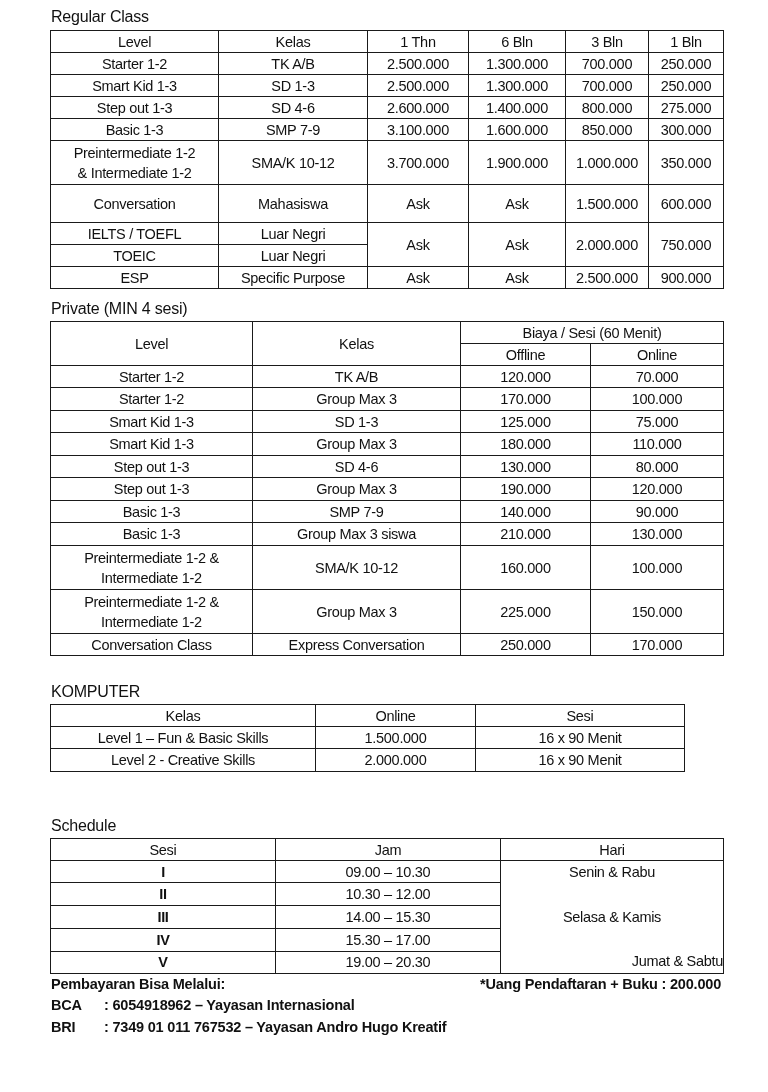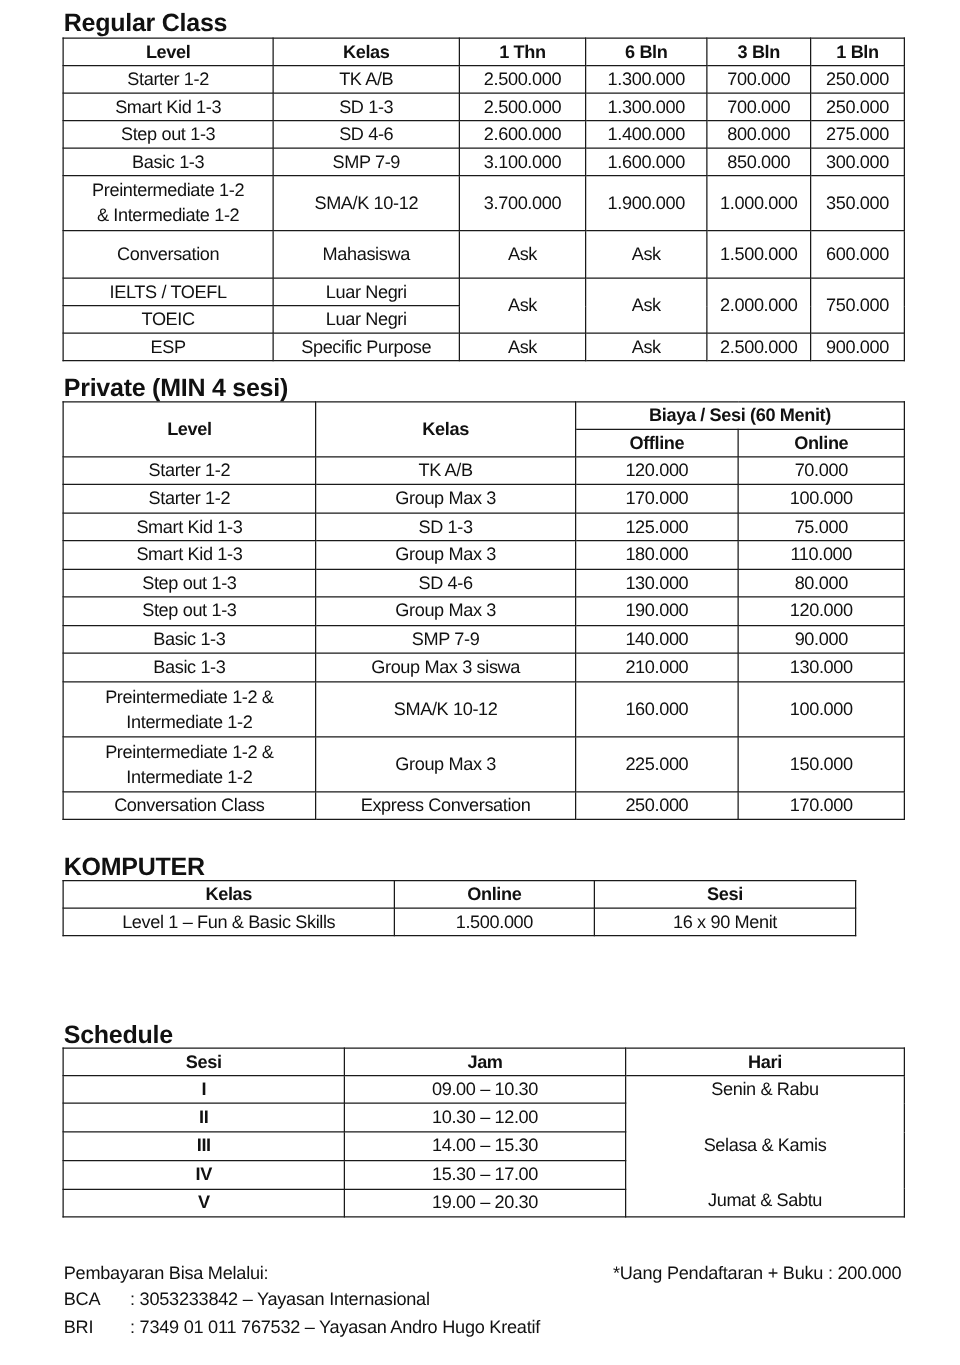--- a/index.html
+++ b/index.html
@@ -2,35 +2,35 @@
 <html><head>
 <meta charset="utf-8">
 <style>
   html, body { margin: 0; padding: 0; background: #ffffff; }
   body {
     width: 768px; height: 1092px; position: relative; overflow: hidden;
     font-family: "Liberation Sans", "DejaVu Sans", sans-serif;
     color: #111; font-size: 14.5px;
   }
   .section-title {
-    position: absolute; left: 51px; font-weight: bold; font-size: 20px;
+    position: absolute; left: 51px; font-weight: normal; font-size: 16px;
     letter-spacing: -0.2px;
     text-align: right;
   }
   table {
     position: absolute; border-collapse: collapse; table-layout: fixed;
     font-size: 14.5px; letter-spacing: -0.3px;
   }
   td, th {
     border: 1.6px solid #1a1a1a; text-align: center; padding: 0;
     line-height: 20px; vertical-align: middle; white-space: nowrap;
   }
-  th { font-weight: bold; }
+  th { font-weight: normal; }
   .footer-line {
-    position: absolute; font-weight: normal; font-size: 14.5px; letter-spacing: -0.2px; margin-top: 35px;
+    position: absolute; font-weight: bold; font-size: 14.5px; letter-spacing: -0.2px;
   }
 </style>
 </head>
 <body>
 
 <div class="section-title" style="top:8px;">Regular Class</div>
 <table style="left:50px; top:30px; width:673px;">
   <colgroup>
     <col style="width:168px">
       <col style="width:149px">
@@ -226,20 +226,25 @@
       <tr style="height:22px">
     <th>Kelas</th>
     <th>Online</th>
     <th>Sesi</th>
   </tr>
   <tr style="height:22px">
     <td>Level 1 – Fun &amp; Basic Skills</td>
     <td>1.500.000</td>
     <td>16 x 90 Menit</td>
   </tr>
+  <tr style="height:23px">
+    <td>Level 2 - Creative Skills</td>
+    <td>2.000.000</td>
+    <td>16 x 90 Menit</td>
+  </tr>
 </tbody>
   </table>
 
 <div class="section-title" style="top:817px;">Schedule</div>
 <table style="left:50px; top:838px; width:673px;">
   <colgroup>
     <col style="width:225px">
       <col style="width:225px">
       <col style="width:223px">
   </colgroup>
@@ -249,21 +254,21 @@
     <th>Jam</th>
     <th>Hari</th>
   </tr>
   <tr style="height:22px">
     <td style="font-weight:bold">I</td>
     <td>09.00 – 10.30</td>
     <td rowspan="5" style="padding:0; vertical-align:top;">
       <div style="height:112px; position:relative;text-decoration:underline;">
         <div style="position:absolute; top:0; left:0; right:0; line-height:22px;">Senin &amp; Rabu</div>
         <div style="position:absolute; top:45px; left:0; right:0; line-height:22px;">Selasa &amp; Kamis</div>
-        <div style="position:absolute; top:89px; left:0; right:0; line-height:22px;">Jumat &amp; Sabtu</div>
+        <div style="position:absolute; top:89px; left:0; right:0; line-height:22px;text-align:right;">Jumat &amp; Sabtu</div>
       </div>
     </td>
   </tr>
   <tr style="height:23px">
     <td style="font-weight:bold">II</td>
     <td>10.30 – 12.00</td>
   </tr>
   <tr style="height:22px">
     <td style="font-weight:bold">III</td>
     <td>14.00 – 15.30</td>
@@ -276,16 +281,16 @@
     <td style="font-weight:bold">V</td>
     <td>19.00 – 20.30</td>
   </tr>
 </tbody>
   </table>
 
 <div class="footer-line" style="left:51px; top:976px;">Pembayaran Bisa Melalui:</div>
 <div class="footer-line" style="right:47px; top:976px;">*Uang Pendaftaran + Buku : 200.000</div>
 
 <div class="footer-line" style="left:51px; top:997px;">BCA</div>
-<div class="footer-line" style="left:104px; top:997px;">: 3053233842 – Yayasan Internasional</div>
+<div class="footer-line" style="left:104px; top:997px;">: 6054918962 – Yayasan Internasional</div>
 
 <div class="footer-line" style="left:51px; top:1019px;">BRI</div>
 <div class="footer-line" style="left:104px; top:1019px;">: 7349 01 011 767532 – Yayasan Andro Hugo Kreatif</div>
 
 </body></html>

